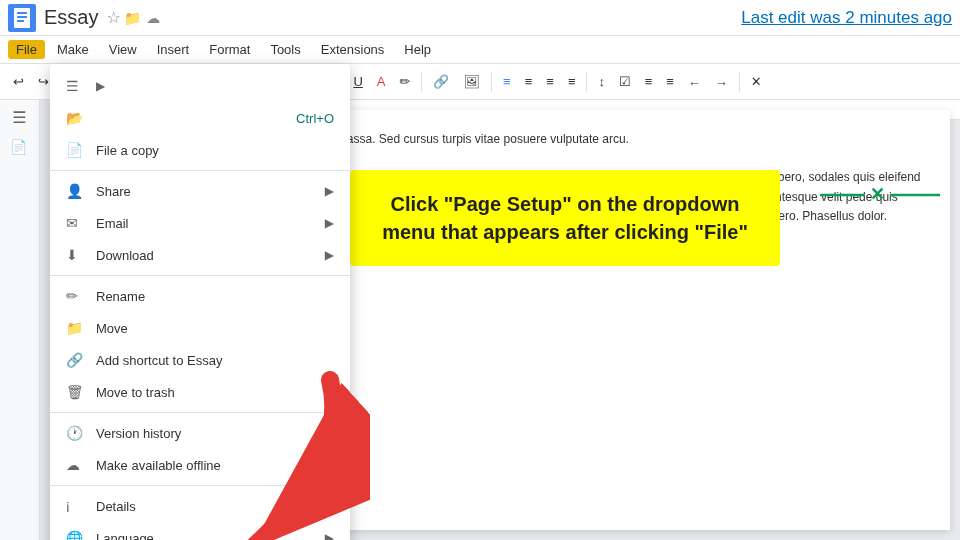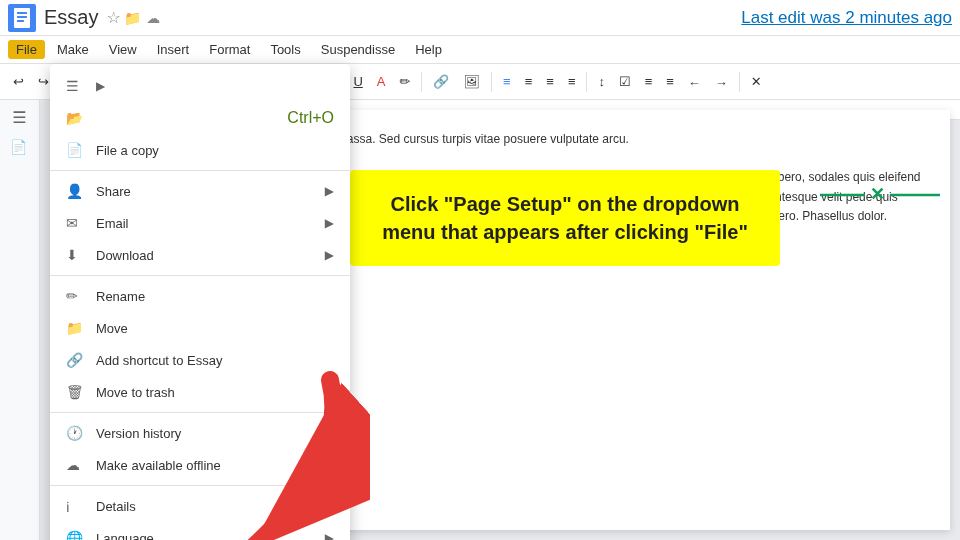--- a/index.html
+++ b/index.html
@@ -151,22 +151,22 @@
       width: 20px;
       margin-right: 10px;
       color: #666;
       font-size: 14px;
       flex-shrink: 0;
     }
     .dropdown-label {
       flex: 1;
     }
     .dropdown-shortcut {
-      color: #4d7c0f;
-      font-size: 16px;
+      color: #0f766e;
+      font-size: 13px;
       margin-left: auto;
     }
     .dropdown-arrow {
       color: #666;
       font-size: 12px;
     }
     .dropdown-divider {
       height: 1px;
       background: #e0e0e0;
       margin: 4px 0;
@@ -258,21 +258,21 @@
   <span id="last-edit">Last edit was 2 minutes ago</span>
 </div>
 
 <div id="menu-bar">
   <div class="menu-item active">File</div>
   <div class="menu-item">Make</div>
   <div class="menu-item">View</div>
   <div class="menu-item">Insert</div>
   <div class="menu-item">Format</div>
   <div class="menu-item">Tools</div>
-  <div class="menu-item">Suspendisse</div>
+  <div class="menu-item">Extensions</div>
   <div class="menu-item">Help</div>
 </div>
 
 <div id="toolbar">
   <button class="toolbar-btn">↩</button>
   <button class="toolbar-btn">↪</button>
   <div class="toolbar-separator"></div>
   <button class="toolbar-btn">🖨</button>
   <button class="toolbar-btn">✓</button>
   <div class="toolbar-separator"></div>

